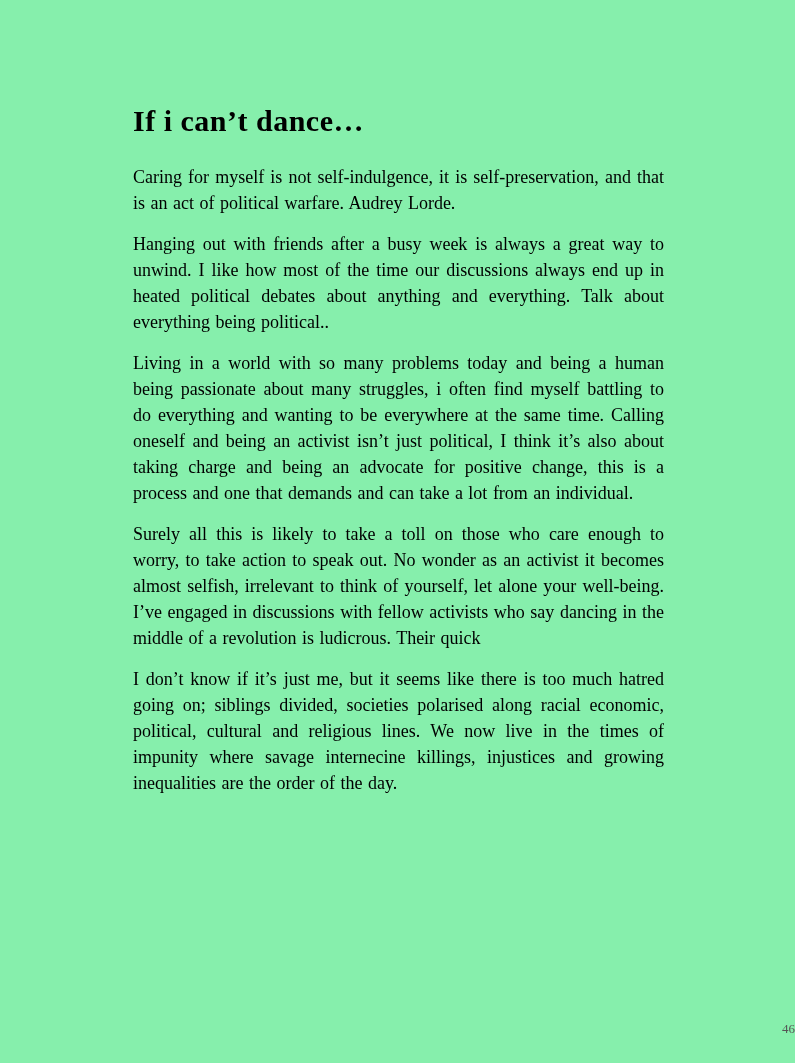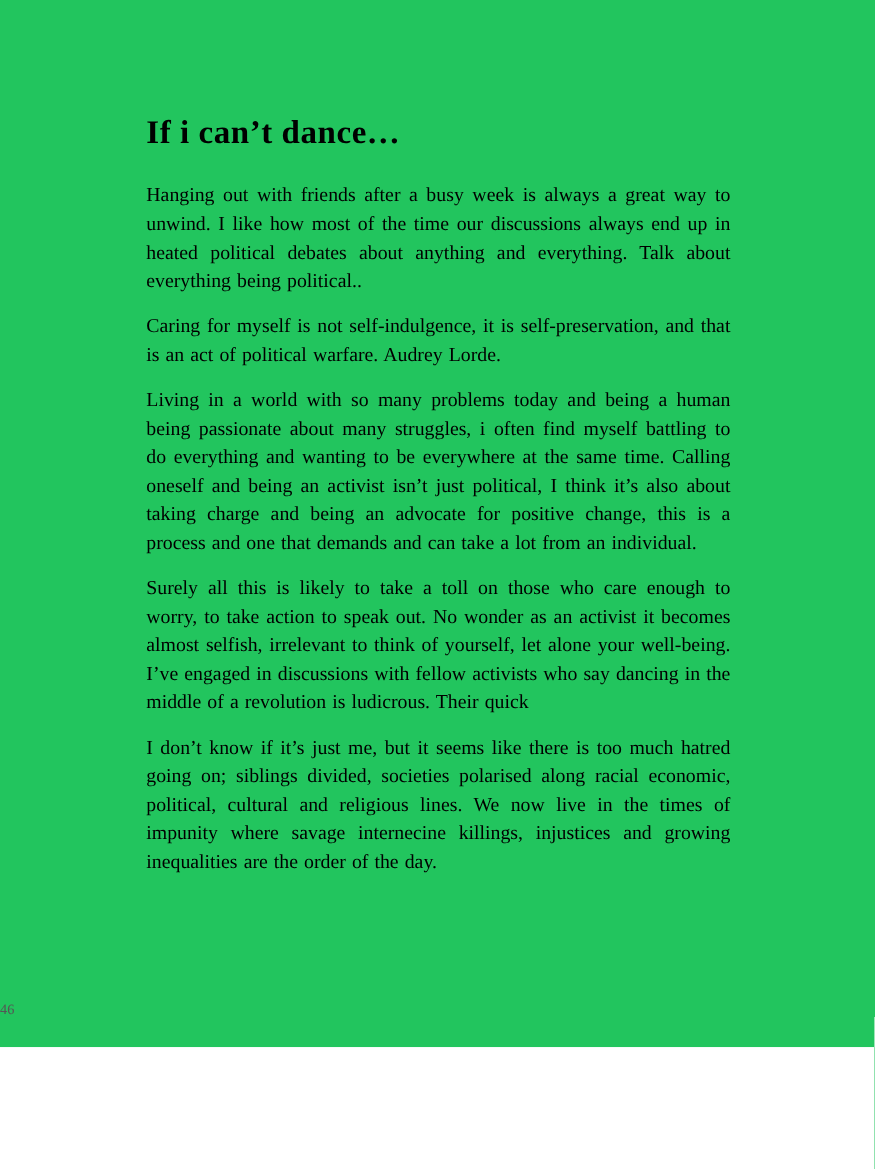--- a/index.html
+++ b/index.html
@@ -3,23 +3,23 @@
 <meta charset="utf-8">
 <style>
   html, body {
     margin: 0;
     padding: 0;
     background: #ffffff;
   }
   .page {
     position: relative;
     width: 795px;
-    height: 952px;
+    height: 1063px;
     margin: 0 auto;
-    background: #22c55e;
+    background: #86efac;
     font-family: "Liberation Serif", "DejaVu Serif", serif;
     color: #000000;
     overflow: hidden;
     box-sizing: border-box;
   }
   .content {
     position: absolute;
     left: 133px;
     top: 104px;
     width: 531px;
@@ -38,32 +38,32 @@
     text-justify: inter-word;
     margin: 0 0 15px 0;
     color: #000000;
     word-spacing: 1px;
   }
   .page-number {
     position: absolute;
     bottom: 26px;
     left: 0;
     width: 100%;
-    text-align: left;
+    text-align: right;
     font-size: 13px;
     color: #555555;
     font-family: "Liberation Serif", "DejaVu Serif", serif;
   }
 </style>
 </head>
 <body>
 
 <div class="page">
   <div class="content">
     <h1 class="doc-title">If i can’t dance…</h1>
+    <p class="doc-paragraph">Caring for myself is not self-indulgence, it is self-preservation, and that is an act of political warfare. Audrey Lorde.</p>
     <p class="doc-paragraph">Hanging out with friends after a busy week is always a great way to unwind. I like how most of the time our discussions always end up in heated political debates about anything and everything. Talk about everything being political..</p>
-    <p class="doc-paragraph">Caring for myself is not self-indulgence, it is self-preservation, and that is an act of political warfare. Audrey Lorde.</p>
     <p class="doc-paragraph">Living in a world with so many problems today and being a human being passionate about many struggles, i often find myself battling to do everything and wanting to be everywhere at the same time. Calling oneself and being an activist isn’t just political, I think it’s also about taking charge and being an advocate for positive change, this is a process and one that demands and can take a lot from an individual.</p>
     <p class="doc-paragraph">Surely all this is likely to take a toll on those who care enough to worry, to take action to speak out. No wonder as an activist it becomes almost selfish, irrelevant to think of yourself, let alone your well-being. I’ve engaged in discussions with fellow activists who say dancing in the middle of a revolution is ludicrous. Their quick</p>
     <p class="doc-paragraph">I don’t know if it’s just me, but it seems like there is too much hatred going on; siblings divided, societies polarised along racial economic, political, cultural and religious lines. We now live in the times of impunity where savage internecine killings, injustices and growing inequalities are the order of the day.</p>
   </div>
   <div class="page-number">46</div>
 </div>
 
 </body></html>

